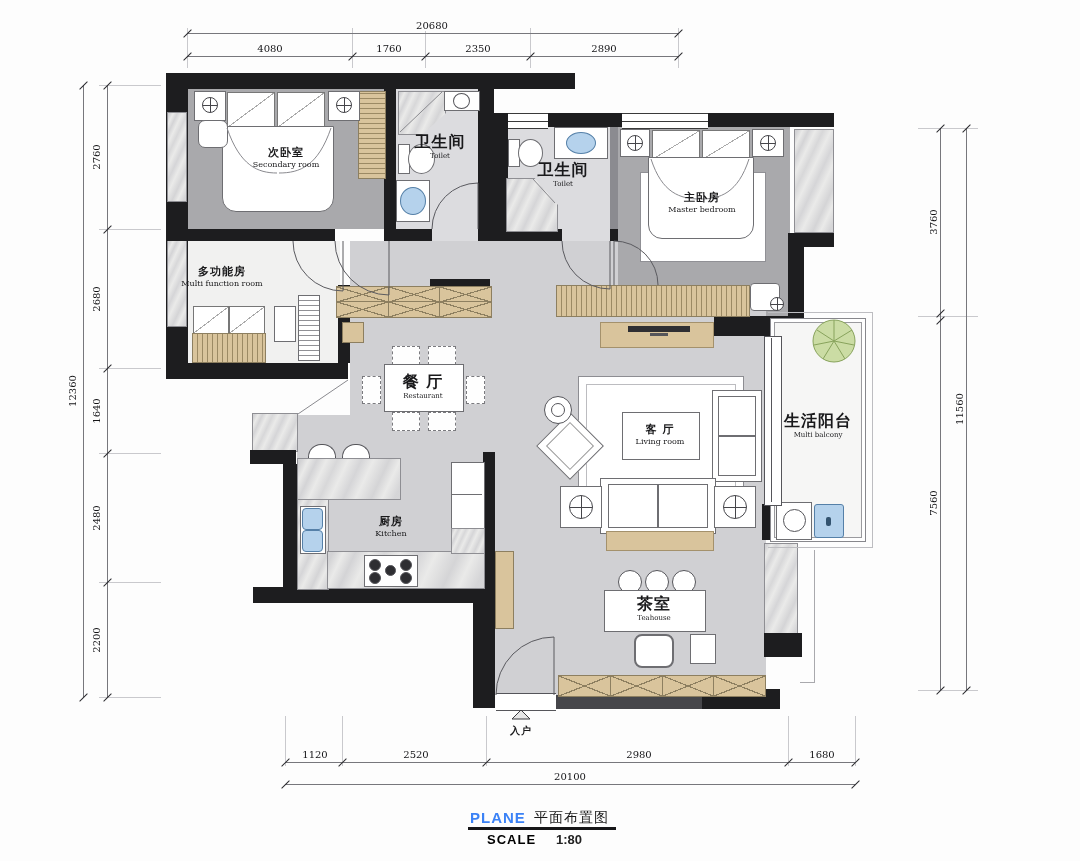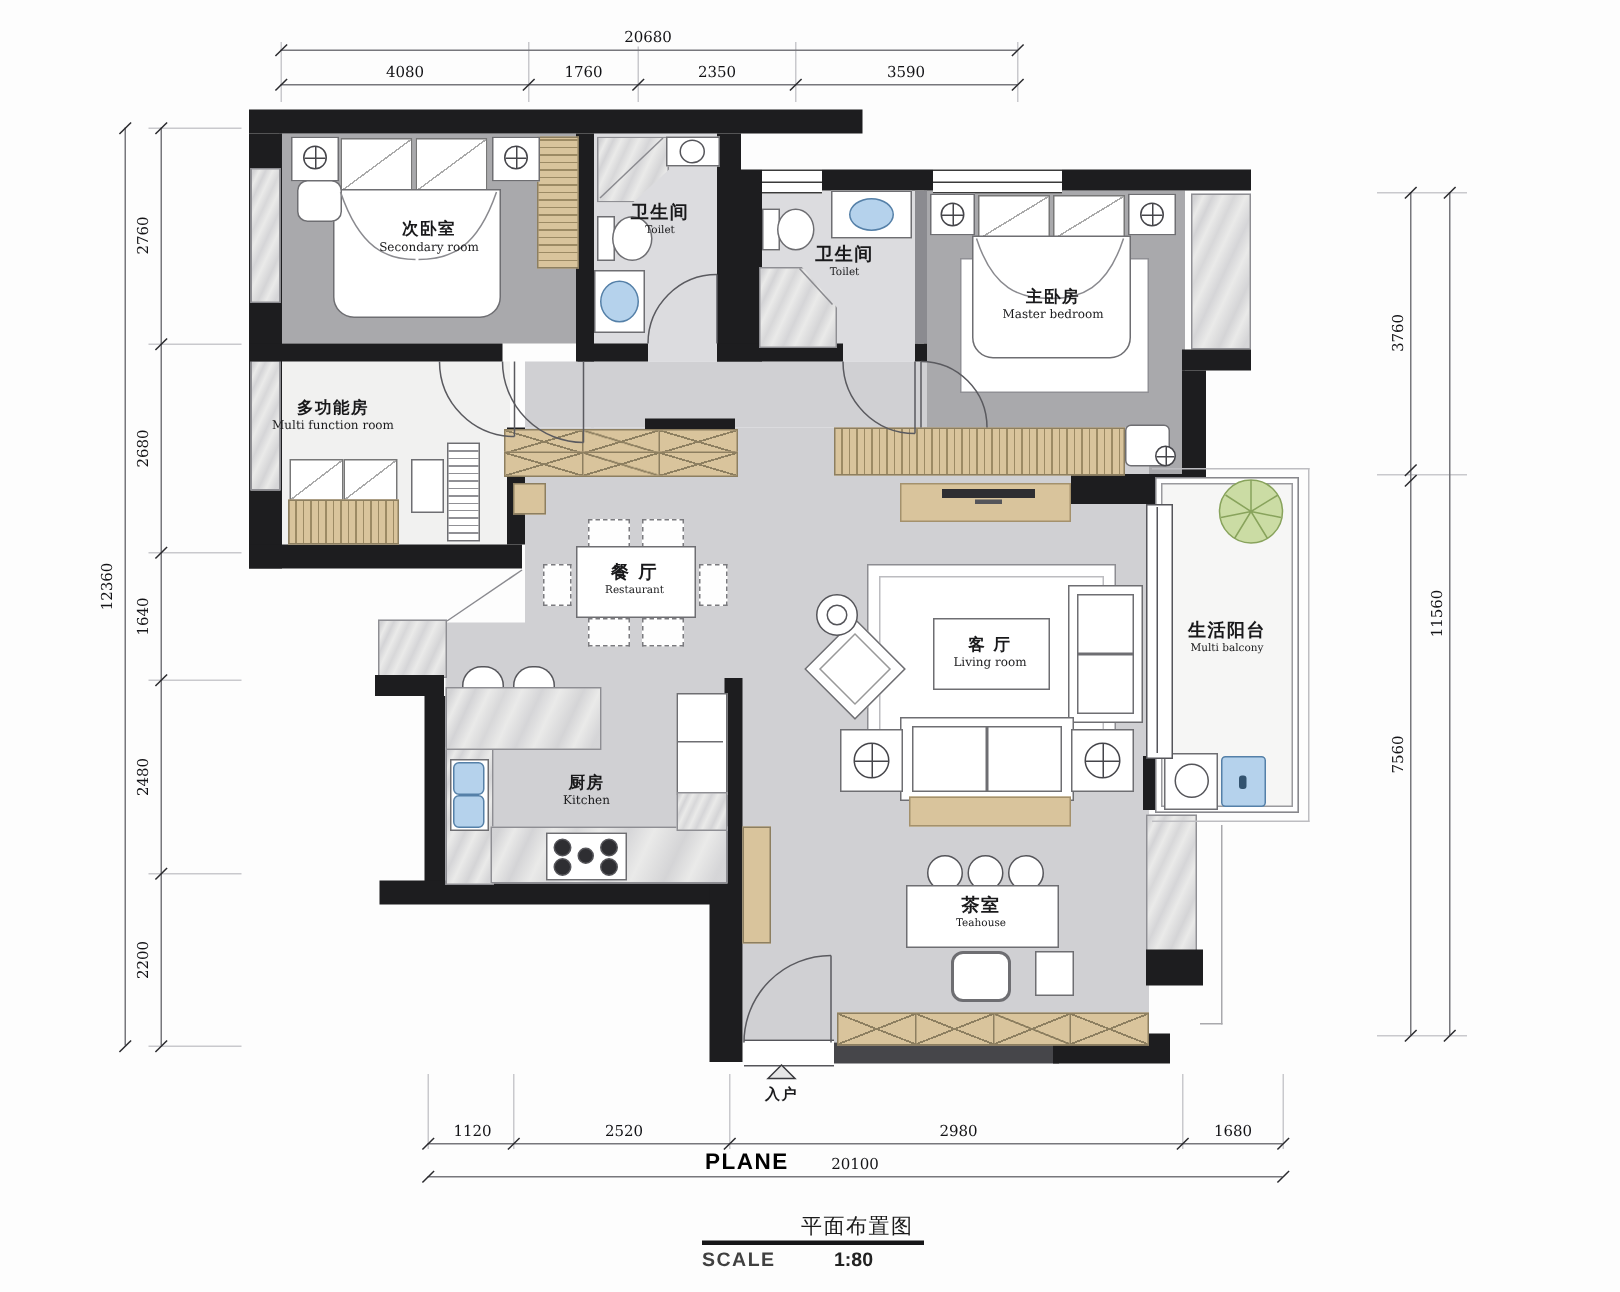--- a/index.html
+++ b/index.html
@@ -39,21 +39,21 @@
     background-image:linear-gradient(#45454a,#45454a),linear-gradient(90deg,#45454a,#45454a);
     background-size:1px 100%,100% 1px;background-position:center;background-repeat:no-repeat;}
   .pillow{position:absolute;background:#fff;border:1px solid #777;
     background-image:linear-gradient(to bottom right, transparent calc(50% - .5px), #aaa calc(50% - .5px) calc(50% + .5px), transparent calc(50% + .5px));}
   .keys{background-image:repeating-linear-gradient(0deg,transparent 0 4px,#909095 4px 5px);}
   
   .lbl{position:absolute;text-align:center;color:#19191b;transform:translate(-50%,-50%);
        line-height:1.25;white-space:nowrap;z-index:30;}
   .lbl .zh{font-family:"DejaVu Serif","Liberation Serif",serif;font-weight:bold;font-size:11px;letter-spacing:1px;display:block;}
   .lbl .en{font-family:"DejaVu Serif","Liberation Serif",serif;font-size:8px;display:block;}
-  .lbl.small .zh{font-size:12px;}
+  .lbl.small .zh{font-size:16px;}
   .lbl.small .en{font-size:7px;}
   
   .dl{position:absolute;background:#77777c;}
   .dle{position:absolute;background:#c9c9cd;}
   .tick{position:absolute;width:11px;height:1px;background:#2a2a2e;transform:rotate(-45deg);}
   .dnum{position:absolute;font-family:"DejaVu Serif","Liberation Serif",serif;font-size:10px;color:#131316;
         transform:translate(-50%,-100%);background:#fdfdfd;padding:0 2px;z-index:5;}
   .dnum-v{position:absolute;font-family:"DejaVu Serif","Liberation Serif",serif;font-size:10px;color:#131316;
         transform:translate(-50%,-50%) rotate(-90deg);background:#fdfdfd;padding:0 2px;z-index:5;}
   
@@ -75,21 +75,21 @@
   <span class="dnum" style="left:432px;top:31px">20680</span>
   <div class="dl" style="left:187px;top:56px;width:491px;height:1px"></div>
   <span class="tick" style="left:182px;top:56px"></span>
   <span class="tick" style="left:347px;top:56px"></span>
   <span class="tick" style="left:420px;top:56px"></span>
   <span class="tick" style="left:525px;top:56px"></span>
   <span class="tick" style="left:673px;top:56px"></span>
   <span class="dnum" style="left:270px;top:54px">4080</span>
   <span class="dnum" style="left:389px;top:54px">1760</span>
   <span class="dnum" style="left:478px;top:54px">2350</span>
-  <span class="dnum" style="left:604px;top:54px">3590</span>
+  <span class="dnum" style="left:604px;top:54px">2890</span>
 </div>
 
 <div>
   <div class="dle" style="left:99px;top:85px;width:62px;height:1px"></div>
   <div class="dle" style="left:99px;top:229px;width:62px;height:1px"></div>
   <div class="dle" style="left:99px;top:368px;width:62px;height:1px"></div>
   <div class="dle" style="left:99px;top:453px;width:62px;height:1px"></div>
   <div class="dle" style="left:99px;top:582px;width:62px;height:1px"></div>
   <div class="dle" style="left:99px;top:697px;width:62px;height:1px"></div>
   <div class="dl" style="left:83px;top:85px;width:1px;height:612px"></div>
@@ -423,18 +423,18 @@
     </g>
   </g>
   <path d="M512,719 L521,710 L530,719 Z" fill="#e6e6e6" stroke="#3a3a3e" stroke-width="1"></path>
 </svg>
 
 <div class="lbl" style="left:521px;top:731px">
   <span class="zh" style="font-size:10px">入户</span>
 </div>
 
 <div>
-  <span class="abs" style="left:470px;top:766px;font:bold 15px 'Liberation Sans',sans-serif;letter-spacing:1px;color:#000000">PLANE</span>
+  <span class="abs" style="left:470px;top:809px;font:bold 15px 'Liberation Sans',sans-serif;letter-spacing:1px;color:#3b82f6">PLANE</span>
   <span class="abs tb-zh" style="left:534px;top:809px;font-size:14px;color:#1a1a1a;letter-spacing:1px">平面布置图</span>
   <div class="abs" style="left:468px;top:827px;width:148px;height:3px;background:#161618"></div>
-  <span class="abs" style="left:468px;top:832px;font:bold 13px 'Liberation Sans',sans-serif;letter-spacing:1px;color:#404040">SCALE</span>
+  <span class="abs" style="left:487px;top:832px;font:bold 13px 'Liberation Sans',sans-serif;letter-spacing:1px;color:#000000">SCALE</span>
   <span class="abs" style="left:556px;top:832px;font:bold 13px 'Liberation Sans',sans-serif;color:#222">1:80</span>
 </div>
 
 </body></html>

